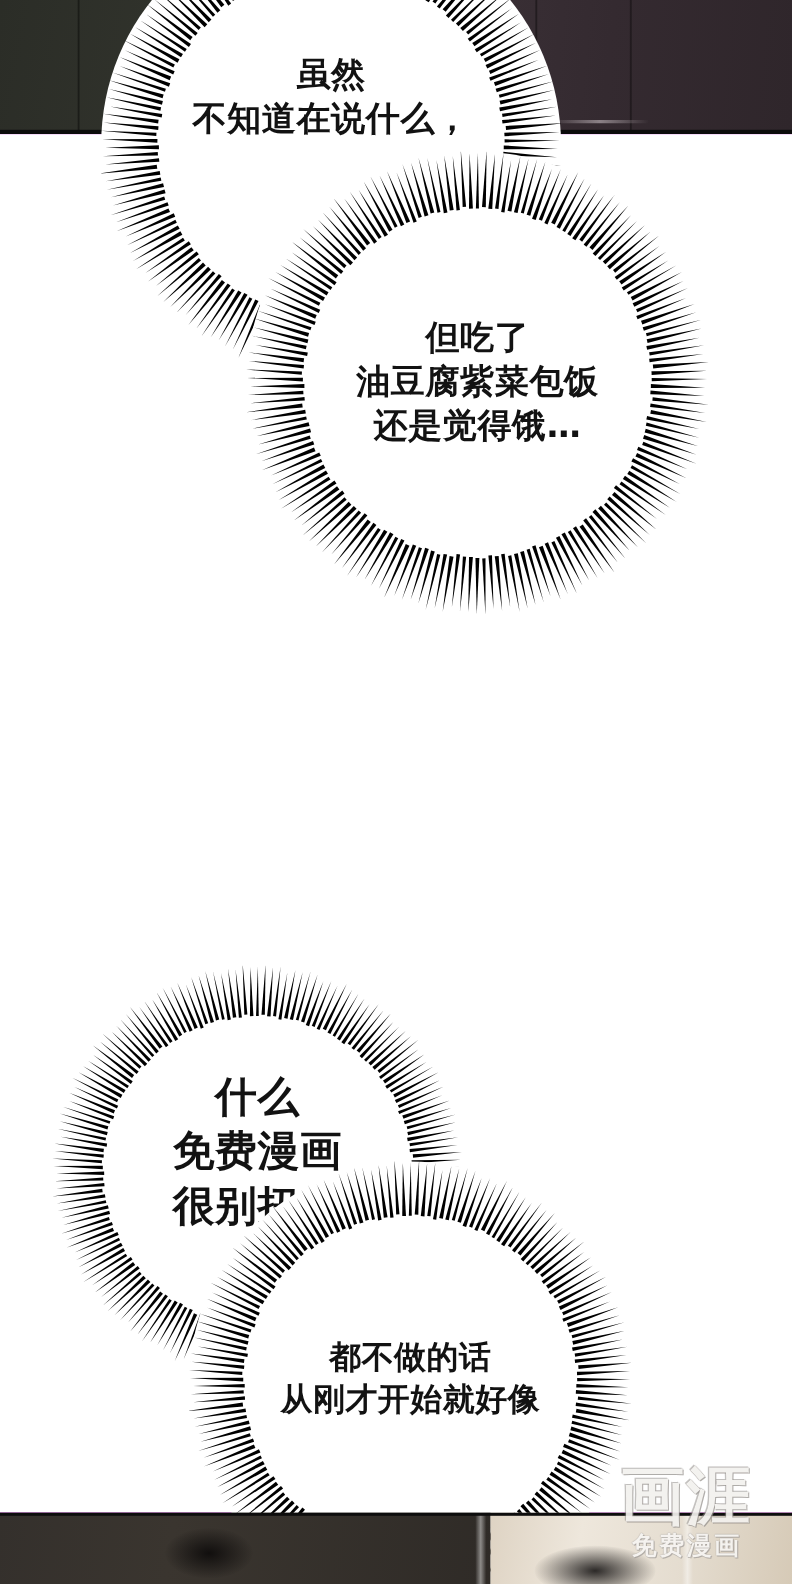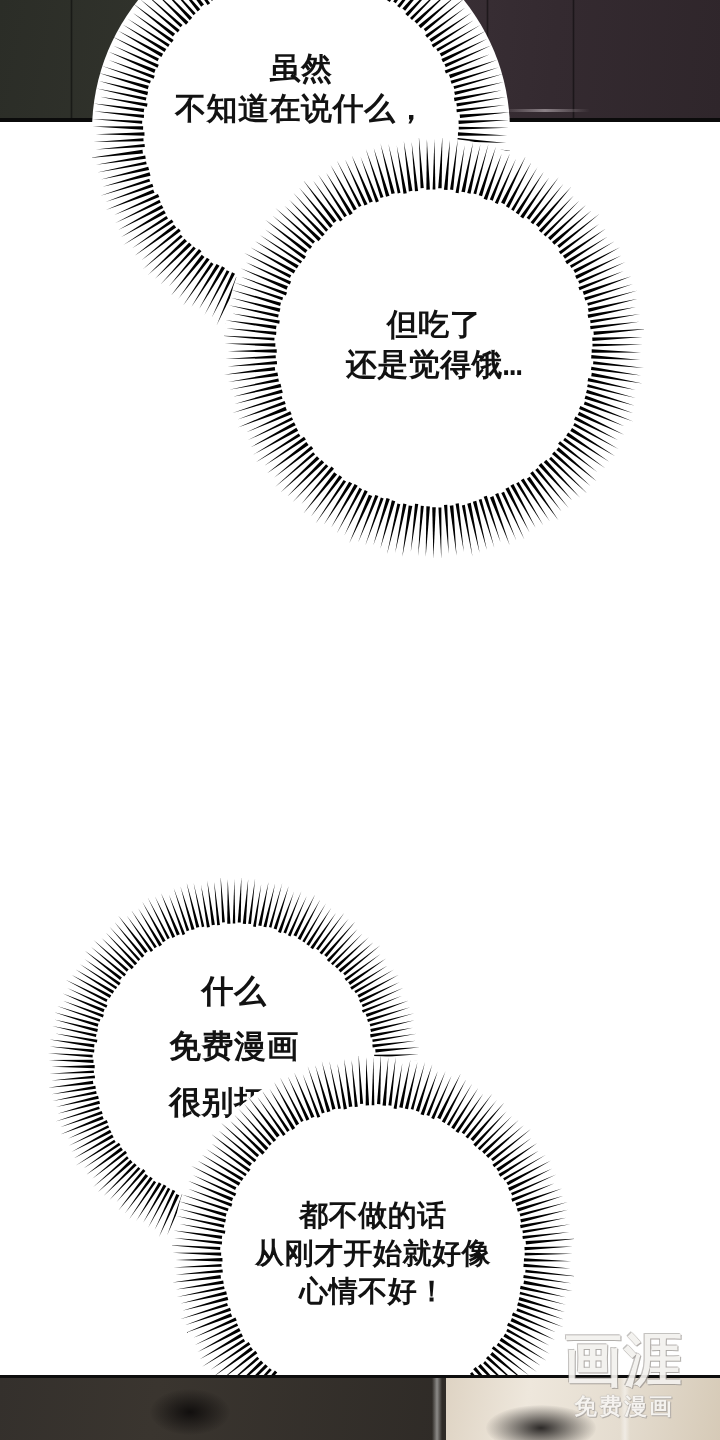--- a/index.html
+++ b/index.html
@@ -89,22 +89,22 @@
   }
   .bubble .text .line { display:block; }
 
   
   #bubble-1 { left:92px;  top:-78px;  width:418px; height:418px; }
   #bubble-2 { left:224px; top:138px;  width:420px; height:420px; }
   #bubble-3 { left:48px;  top:878px;  width:372px; height:372px; }
   #bubble-4 { left:172px; top:1056px; width:402px; height:402px; }
 
   #bubble-1 .text { font-size:31px; line-height:1.30; padding-bottom:86px; }
-  #bubble-2 .text { font-size:31px; line-height:1.30; padding-bottom:2px;font-family:Liberation Mono, monospace; }
-  #bubble-3 .text { font-size:32px; line-height:1.30; padding-bottom:34px;gap:14px; }
+  #bubble-2 .text { font-size:31px; line-height:1.30; padding-bottom:2px; }
+  #bubble-3 .text { font-size:38px; line-height:1.30; padding-bottom:34px; }
   #bubble-4 .text { font-size:29px; line-height:1.30; padding-bottom:6px; }
 
   
   #watermark {
     position:absolute; right:16px; top:1331px;
     width:160px; text-align:center;
     pointer-events:none;
   }
   #watermark .wm-logo {
     font-size:58px; font-weight:700; line-height:1;
@@ -499,20 +499,21 @@
           <polygon points="179.46,55.83 182.78,55.21 172.71,7.50"></polygon>
           <polygon points="184.85,53.39 188.42,52.86 179.79,3.09"></polygon>
           <polygon points="190.97,53.35 194.11,53.00 187.58,3.90"></polygon>
           <polygon points="196.59,50.19 199.73,49.96 194.80,-2.40"></polygon>
           <polygon points="202.35,51.71 205.94,51.58 202.87,1.33"></polygon>
         </g>
         <circle cx="210" cy="210" r="156.17175" fill="#ffffff"></circle>
       </svg>
     <div class="text">
       <span class="line">但吃了</span>
+      <span class="line">油豆腐紫菜包饭</span>
       <span class="line">还是觉得饿…</span>
     </div>
   </div>
 
   <div class="bubble" id="bubble-3">
     <svg class="spikes" viewBox="0 0 372 372" preserveAspectRatio="none">
         <circle cx="186" cy="186" r="143.23860000000002" fill="#ffffff"></circle>
         <g fill="#000000">
           <polygon points="184.76,45.58 187.24,45.58 186.41,0.93"></polygon>
           <polygon points="189.70,44.50 192.76,44.61 193.44,-1.39"></polygon>
@@ -867,21 +868,20 @@
           <polygon points="176.93,51.10 180.34,50.59 172.08,2.96"></polygon>
           <polygon points="182.78,51.06 185.79,50.73 179.54,3.74"></polygon>
           <polygon points="188.16,48.04 191.17,47.82 186.45,-2.30"></polygon>
           <polygon points="193.68,49.49 197.11,49.36 194.18,1.27"></polygon>
         </g>
         <circle cx="201" cy="201" r="149.47867499999998" fill="#ffffff"></circle>
       </svg>
     <div class="text">
       <span class="line">都不做的话</span>
       <span class="line">从刚才开始就好像</span>
-      <span class="line">心情不好！</span>
     </div>
   </div>
 
   <div class="panel" id="panel-bottom">
     <div class="bg-left"></div>
     <div class="bg-right"></div>
     <div class="vstreak" style="left:432px;"></div>
     <div class="vstreak" style="left:620px;"></div>
     <div class="smudge" style="left:150px; top:14px; width:80px; height:46px;"></div>
     <div class="smudge" style="left:486px; top:30px; width:110px; height:46px;"></div>

